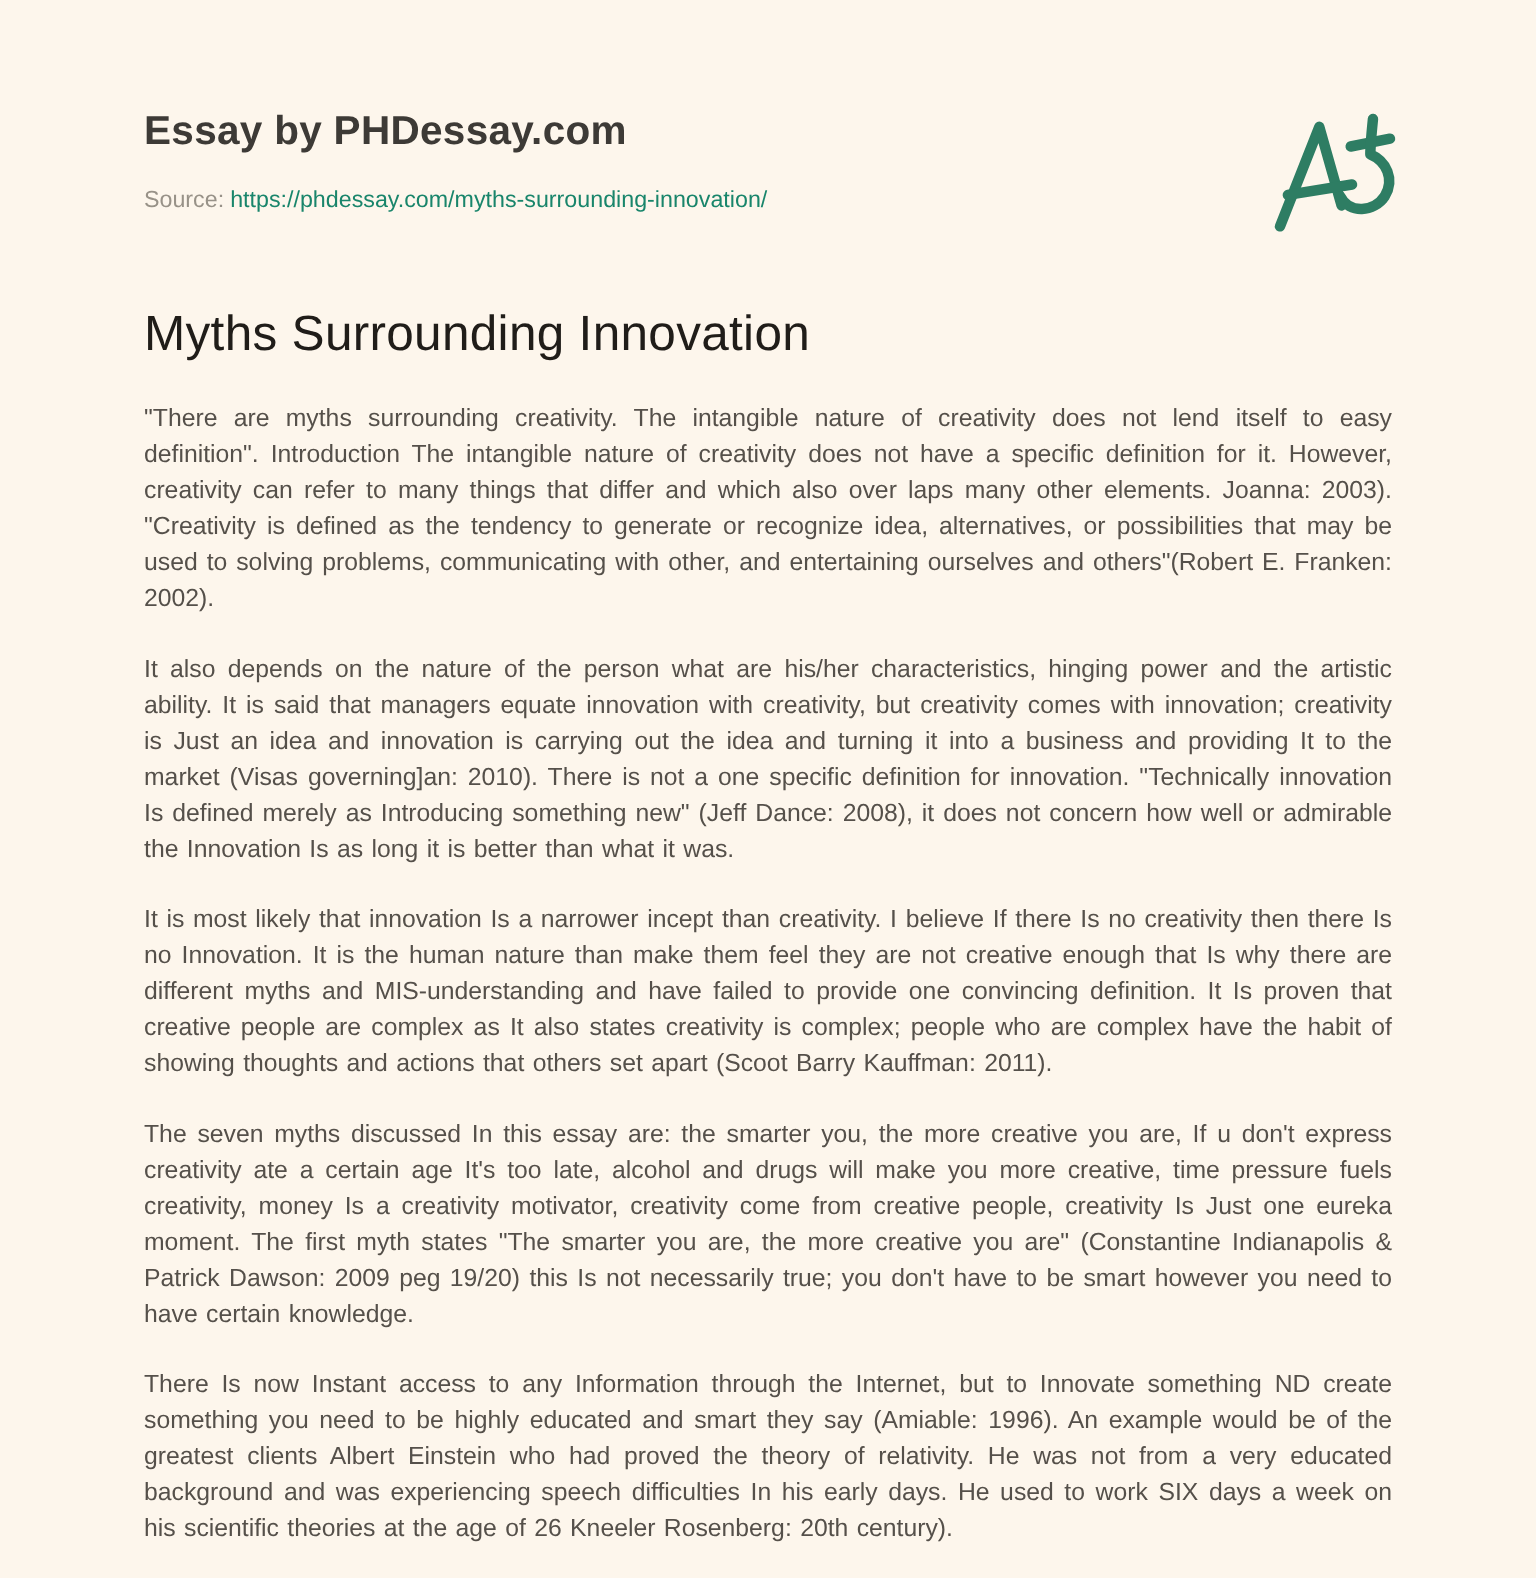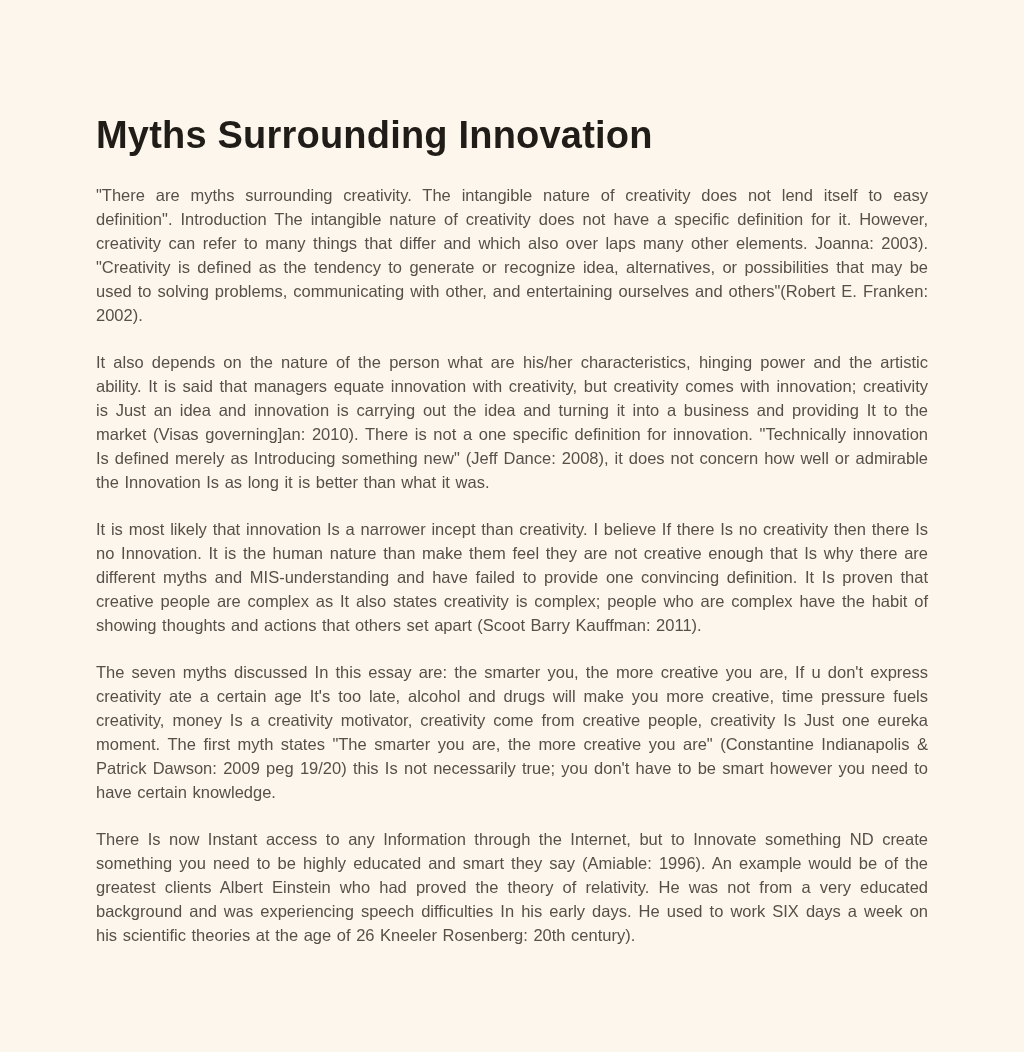--- a/index.html
+++ b/index.html
@@ -38,43 +38,58 @@
     text-decoration: none;
   }
   .logo {
     position: absolute;
     top: -4px;
     right: -10px;
     width: 96px;
     height: 96px;
   }
   .essay-title {
-    margin-top: 42px;
-    font-size: 38px;
-    font-weight: 700;
+    margin-top: 60px;
+    font-size: 33px;
+    font-weight: 400;
     color: #201d19;
     letter-spacing: 0.2px;
   }
   .essay-body {
     margin-top: 26px;
   }
   .essay-body p {
     font-size: 16.5px;
     line-height: 24px;
     color: #55504a;
     text-align: justify;
     margin-bottom: 23px;
     word-spacing: 1px;
   }
 </style>
 </head>
 <body>
 
 <div class="page">
 
+  <header class="site-header">
+    <h1 class="site-title">Essay by PHDessay.com</h1>
+    <div class="source-line">
+      <span class="source-label">Source:</span><a class="source-link" href="#" title="https://phdessay.com/myths-surrounding-innovation/">https://phdessay.com/myths-surrounding-innovation/</a>
+    </div>
+
+    <div class="logo">
+      <svg viewBox="0 0 110 104" width="96" height="96" fill="none" stroke="#2e7d63" stroke-width="8" stroke-linecap="round" stroke-linejoin="round">
+        <path d="M13 92 L43 16 L60 76"></path>
+        <path d="M19 68 L68 60"></path>
+        <path d="M67 31 L97 25"></path>
+        <path d="M84 10 C83 20 82 30 82 37 C94 42 101 56 93 69 C85 81 66 83 59 69"></path>
+      </svg>
+    </div>
+  </header>
 
   <main>
     <h2 class="essay-title">Myths Surrounding Innovation</h2>
 
     <div class="essay-body">
       <p>"There are myths surrounding creativity. The intangible nature of creativity does not lend itself to easy definition". Introduction The intangible nature of creativity does not have a specific definition for it. However, creativity can refer to many things that differ and which also over laps many other elements. Joanna: 2003). "Creativity is defined as the tendency to generate or recognize idea, alternatives, or possibilities that may be used to solving problems, communicating with other, and entertaining ourselves and others"(Robert E. Franken: 2002).</p>
       <p>It also depends on the nature of the person what are his/her characteristics, hinging power and the artistic ability. It is said that managers equate innovation with creativity, but creativity comes with innovation; creativity is Just an idea and innovation is carrying out the idea and turning it into a business and providing It to the market (Visas governing]an: 2010). There is not a one specific definition for innovation. "Technically innovation Is defined merely as Introducing something new" (Jeff Dance: 2008), it does not concern how well or admirable the Innovation Is as long it is better than what it was.</p>
       <p>It is most likely that innovation Is a narrower incept than creativity. I believe If there Is no creativity then there Is no Innovation. It is the human nature than make them feel they are not creative enough that Is why there are different myths and MIS-understanding and have failed to provide one convincing definition. It Is proven that creative people are complex as It also states creativity is complex; people who are complex have the habit of showing thoughts and actions that others set apart (Scoot Barry Kauffman: 2011).</p>
       <p>The seven myths discussed In this essay are: the smarter you, the more creative you are, If u don't express creativity ate a certain age It's too late, alcohol and drugs will make you more creative, time pressure fuels creativity, money Is a creativity motivator, creativity come from creative people, creativity Is Just one eureka moment. The first myth states "The smarter you are, the more creative you are" (Constantine Indianapolis &amp; Patrick Dawson: 2009 peg 19/20) this Is not necessarily true; you don't have to be smart however you need to have certain knowledge.</p>
       <p>There Is now Instant access to any Information through the Internet, but to Innovate something ND create something you need to be highly educated and smart they say (Amiable: 1996). An example would be of the greatest clients Albert Einstein who had proved the theory of relativity. He was not from a very educated background and was experiencing speech difficulties In his early days. He used to work SIX days a week on his scientific theories at the age of 26 Kneeler Rosenberg: 20th century).</p>

